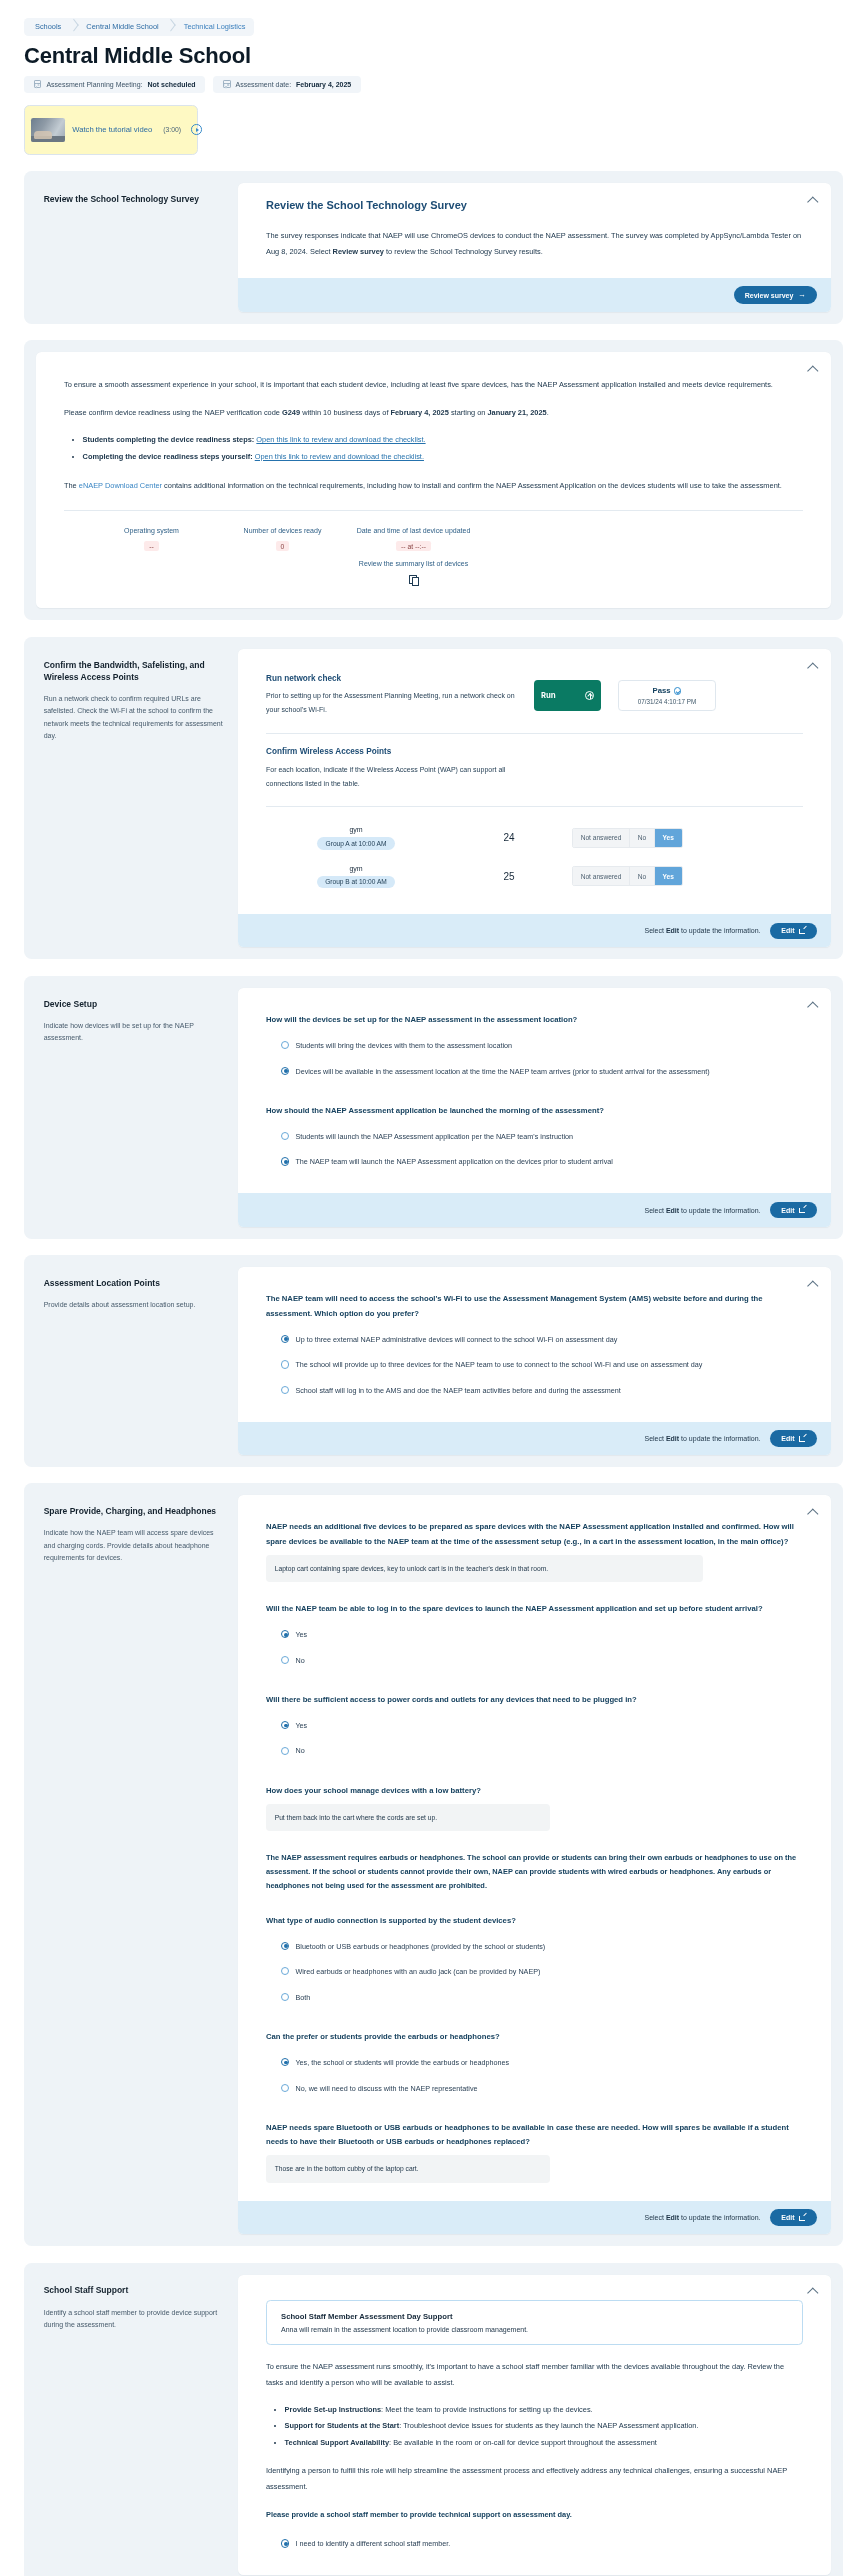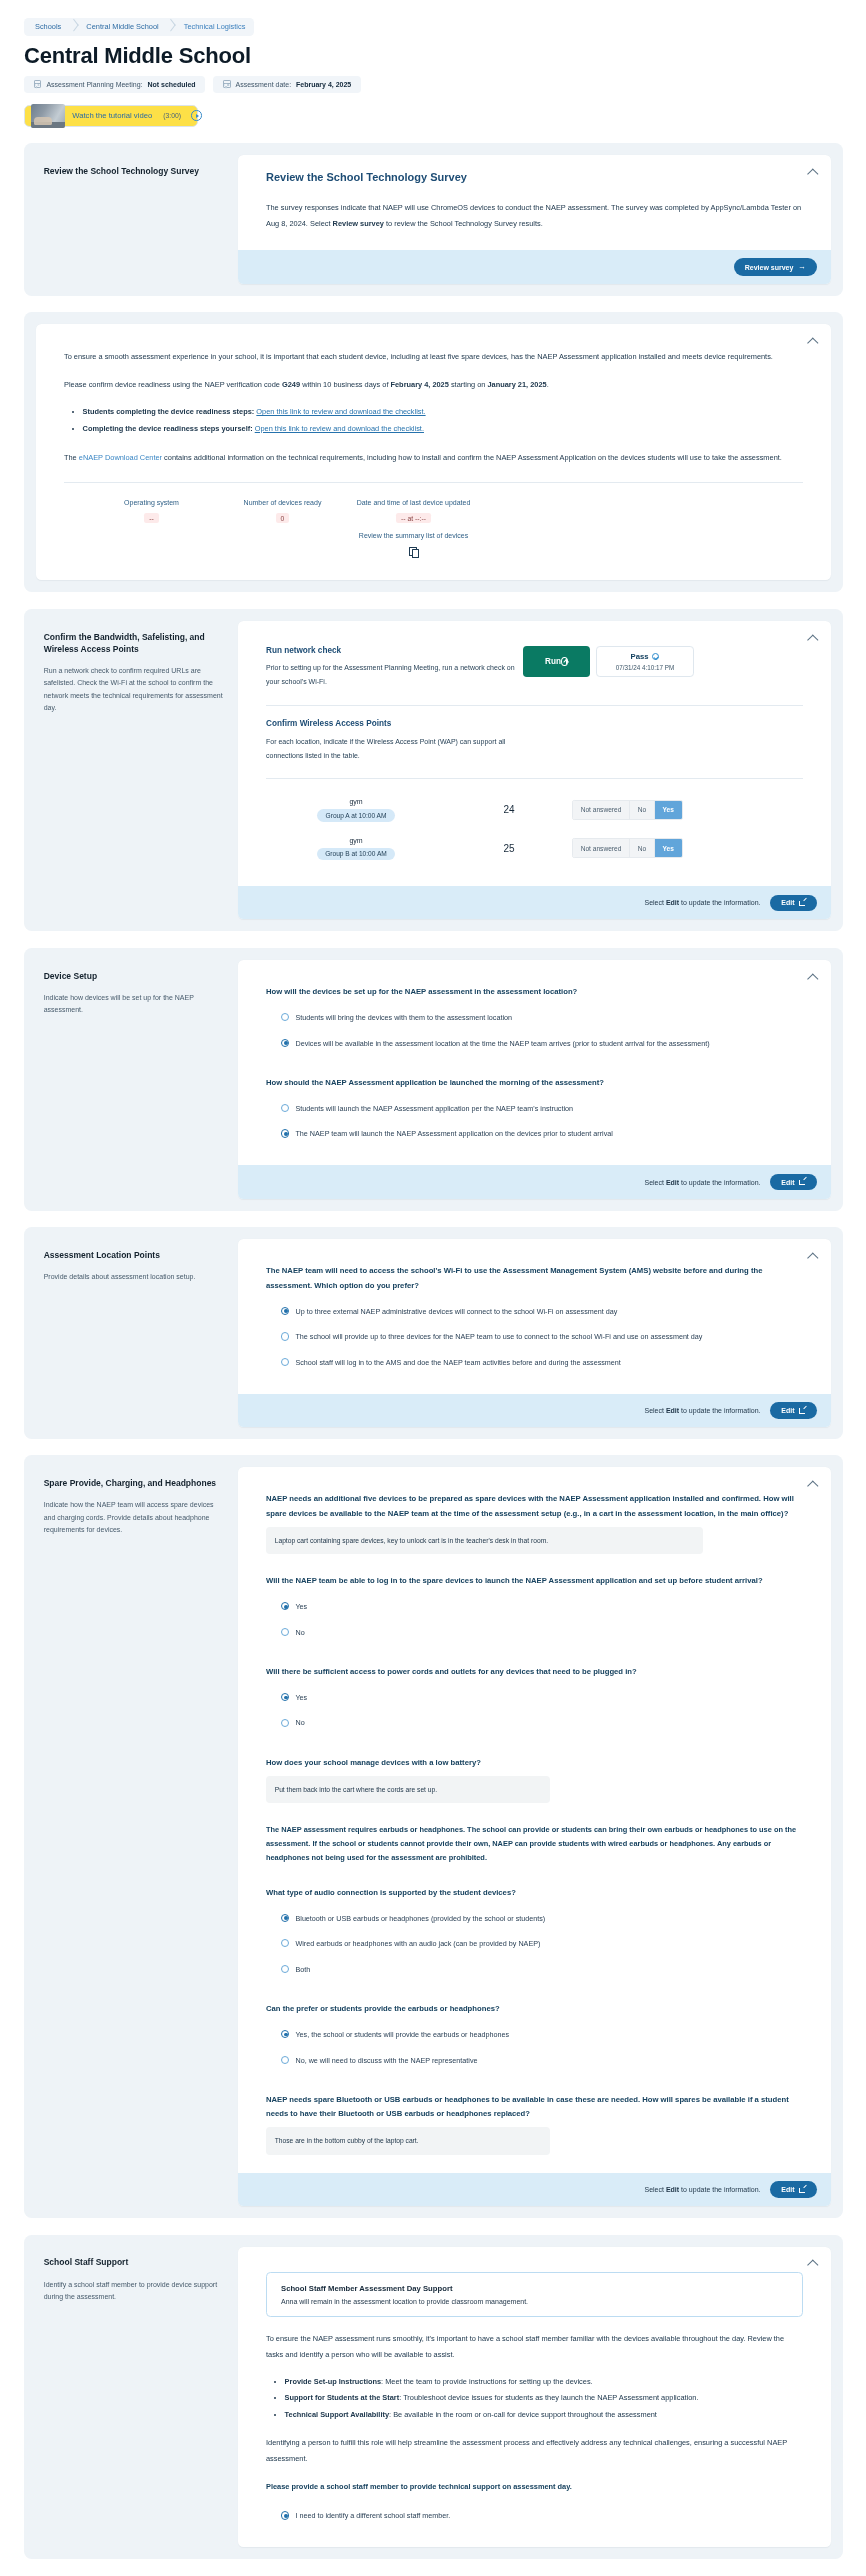--- a/index.html
+++ b/index.html
@@ -58,24 +58,24 @@
     content:""; position:absolute; left:-0.5px; right:-0.5px; top:1.1px;
     height:0.7px; background:#9fb3c4;
   }
   .cal-ico::after{
     content:""; position:absolute; left:1.1px; top:2.7px;
     width:1.6px;height:1.6px;box-shadow:0 0 0 0.3px #bcccd9, 2.2px 0 0 0 #bcccd9, 0 2.2px 0 0 #bcccd9;
   }
 
   
   .video-card {
-    margin:12px 0 0 24px; width:174px; height:22px;
+    margin:12px 0 0 24px; width:174px; height:50px;
     border:0.5px solid #dbe4ec; border-radius:5.5px;
     display:flex; align-items:center; gap:7.7px;
-    padding:0 7.7px 0 5.5px; background:#fde047;
+    padding:0 7.7px 0 5.5px; background:#fef9c3;
   }
   .thumb {
     width:34px; height:24px; border-radius:2.2px; flex:0 0 34px;
     background:
       linear-gradient(120deg,#6d7e8e 0%,#8e9aa6 35%,#c3ccd3 70%,#9aa6b1 100%);
     position:relative; overflow:hidden;
   }
   .thumb::after{
     content:""; position:absolute; left:3.3px; bottom:2.2px;
     width:18.6px; height:8.7px; border-radius:3.8px 3.8px 1.6px 1.6px;
@@ -192,31 +192,31 @@
   .devices-ico::before{
     content:"";position:absolute;left:0;top:0;width:5.5px;height:7px;
     border:0.8px solid #1d3a52;border-radius:0.5px;
   }
   .devices-ico::after{
     content:"";position:absolute;left:3.3px;top:2.2px;width:4.4px;height:7px;
     border:0.8px solid #1d3a52;border-radius:0.5px;background:#fff;
   }
 
   
-  .netrow { display:flex; align-items:flex-start; gap:6px; }
+  .netrow { display:flex; align-items:center; gap:17px; }
   .netcol { flex:1 1 auto; max-width:251px; }
   .sub-h {
     font-size:8.2px; font-weight:600; color:#1d4c74; margin:0 0 6.6px 0;
   }
   .sub-p { font-size:7px; line-height:2.0; color:#1f3a50; margin:0; }
   .run-btn {
     background:#0a7a63; color:#fff; border:none; border-radius:3.8px;
     width:67px; height:31px; font-size:8.2px; font-weight:600;
     display:flex; align-items:center; justify-content:space-between;
-    padding:0 22px; cursor:pointer; font-family:Liberation Sans, sans-serif; flex:0 0 67px;
+    padding:0 7px; cursor:pointer; font-family:Liberation Mono, monospace; flex:0 0 67px;
   }
   .run-ico {
     width:9.3px;height:9.3px;border-radius:50%;border:0.8px solid #fff;
     position:relative;
   }
   .run-ico::before{
     content:"";position:absolute;left:3.8px;top:1.9px;width:0.8px;height:4.9px;background:#fff;
   }
   .run-ico::after{
     content:"";position:absolute;left:2.5px;top:2.2px;width:3.3px;height:3.3px;

